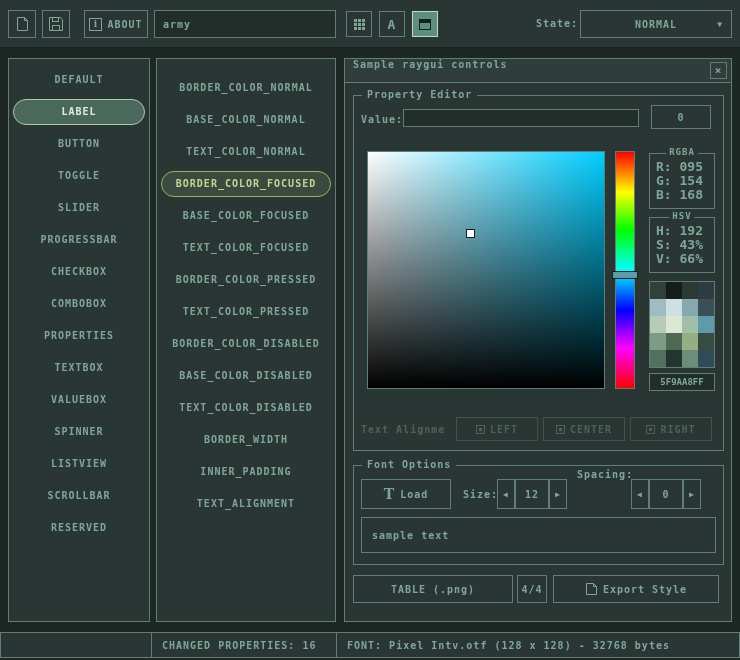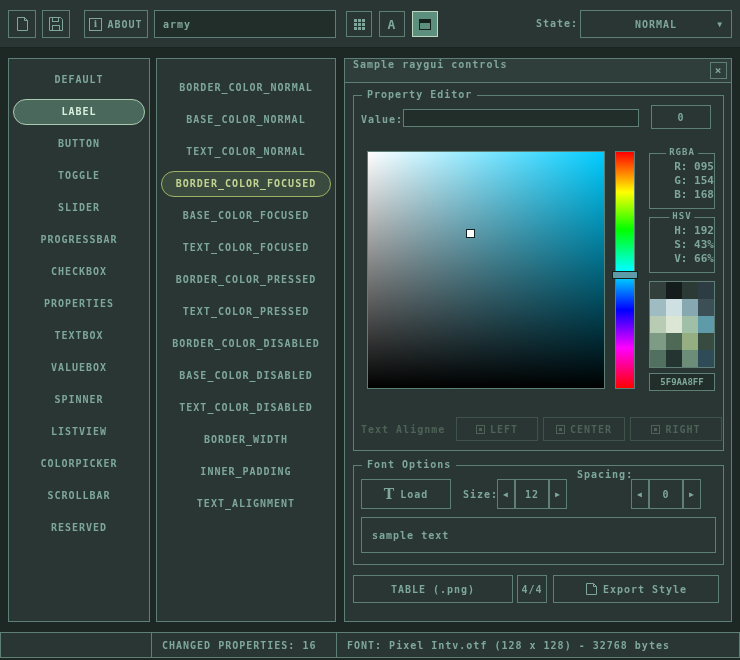--- a/index.html
+++ b/index.html
@@ -32,21 +32,21 @@
   .prop-item.selected{background:var(--focus-bg);border-color:var(--focus-border);color:var(--focus-text);}
   .window{position:absolute;left:344px;top:58px;width:388px;height:564px;background:var(--panel);border:1px solid var(--border);}
   .titlebar{position:absolute;left:0;top:0;right:0;height:24px;background:#2f3e3a;border-bottom:1px solid var(--border);
        display:flex;padding:0 8px;font-size:10px;letter-spacing:1px;}
   .closebtn{position:absolute;right:4px;top:3px;width:17px;height:17px;border:1px solid var(--border);
        display:flex;align-items:center;justify-content:center;font-size:11px;color:var(--text);}
   .group{position:absolute;border:1px solid var(--border);}
   .group-label{position:absolute;top:-7px;left:8px;background:var(--panel);padding:0 5px;font-size:10px;letter-spacing:1px;color:var(--text);white-space:nowrap;}
   .minigroup{position:absolute;border:1px solid var(--border);}
   .minigroup .group-label{left:50%;transform:translateX(-50%);padding:0 3px;font-size:9px;}
-  .mini-line{font-size:11px;letter-spacing:0;line-height:14px;padding-left:6px;white-space:nowrap;text-align:right;}
+  .mini-line{font-size:13px;letter-spacing:0;line-height:14px;padding-left:6px;white-space:nowrap;}
   .gradient{position:absolute;left:22px;top:92px;width:238px;height:238px;border:1px solid var(--border);
        background:linear-gradient(to top,#000,rgba(0,0,0,0)),linear-gradient(to right,#fff,#00ccff);}
   .grad-cursor{position:absolute;left:99px;top:78px;width:7px;height:7px;background:#fff;outline:1px solid #10221f;}
   .huebar{position:absolute;left:270px;top:92px;width:20px;height:238px;border:1px solid var(--border);
        background:linear-gradient(to bottom,#f00 0%,#ff0 17%,#0f0 33%,#0ff 50%,#00f 67%,#f0f 83%,#f00 100%);}
   .hue-cursor{position:absolute;left:-4px;top:119px;width:26px;height:8px;background:var(--accent);border:1px solid #10221f;}
   .swatch-grid{position:absolute;left:304px;top:222px;width:66px;height:87px;border:1px solid var(--border);
        display:grid;grid-template-columns:repeat(4,1fr);grid-auto-rows:17px;}
   .hexbox{position:absolute;left:304px;top:314px;width:66px;height:18px;border:1px solid var(--border);
        font-size:9px;display:flex;align-items:center;justify-content:center;letter-spacing:0;color:var(--text);background:var(--input-bg);}
@@ -122,26 +122,26 @@
   </div>
 
   <div class="panel" style="left:8px;top:58px;width:142px;height:564px;padding-top:8px">
     <div class="list-item">DEFAULT</div>
     <div class="list-item selected">LABEL</div>
     <div class="list-item">BUTTON</div>
     <div class="list-item">TOGGLE</div>
     <div class="list-item">SLIDER</div>
     <div class="list-item">PROGRESSBAR</div>
     <div class="list-item">CHECKBOX</div>
+    <div class="list-item">COMBOBOX</div>
     <div class="list-item">PROPERTIES</div>
     <div class="list-item">TEXTBOX</div>
     <div class="list-item">VALUEBOX</div>
     <div class="list-item">SPINNER</div>
     <div class="list-item">LISTVIEW</div>
-    <div class="list-item">COLORPICKER</div>
     <div class="list-item">SCROLLBAR</div>
     <div class="list-item">RESERVED</div>
   </div>
 
   <div class="panel" style="left:156px;top:58px;width:180px;height:564px;padding-top:16px">
     <div class="list-item prop-item">BORDER_COLOR_NORMAL</div>
     <div class="list-item prop-item">BASE_COLOR_NORMAL</div>
     <div class="list-item prop-item">TEXT_COLOR_NORMAL</div>
     <div class="list-item prop-item selected">BORDER_COLOR_FOCUSED</div>
     <div class="list-item prop-item">BASE_COLOR_FOCUSED</div>
@@ -218,21 +218,21 @@
 
     <span class="lbl" style="left:16px;top:365px;color:var(--text-dim)">Text Alignme</span>
     <div class="btn disabled" style="left:111px;top:358px;width:82px;height:24px">
       <span class="align-icon"></span>
       <span>LEFT</span>
     </div>
     <div class="btn disabled" style="left:198px;top:358px;width:82px;height:24px">
       <span class="align-icon"></span>
       <span>CENTER</span>
     </div>
-    <div class="btn disabled" style="left:285px;top:358px;width:92px;height:24px">
+    <div class="btn disabled" style="left:285px;top:358px;width:82px;height:24px">
       <span class="align-icon"></span>
       <span>RIGHT</span>
     </div>
 
     <div class="group" style="left:8px;top:406px;width:371px;height:100px">
       <span class="group-label">Font Options</span>
     </div>
     <div class="btn" style="left:16px;top:420px;width:90px;height:30px">
       <span class="t-glyph">T</span>
       <span>Load</span>

